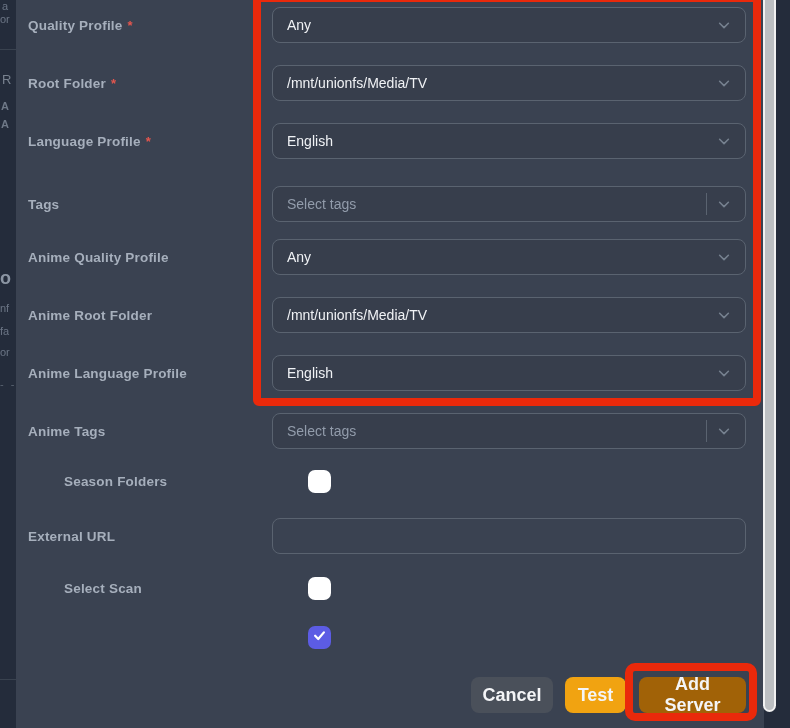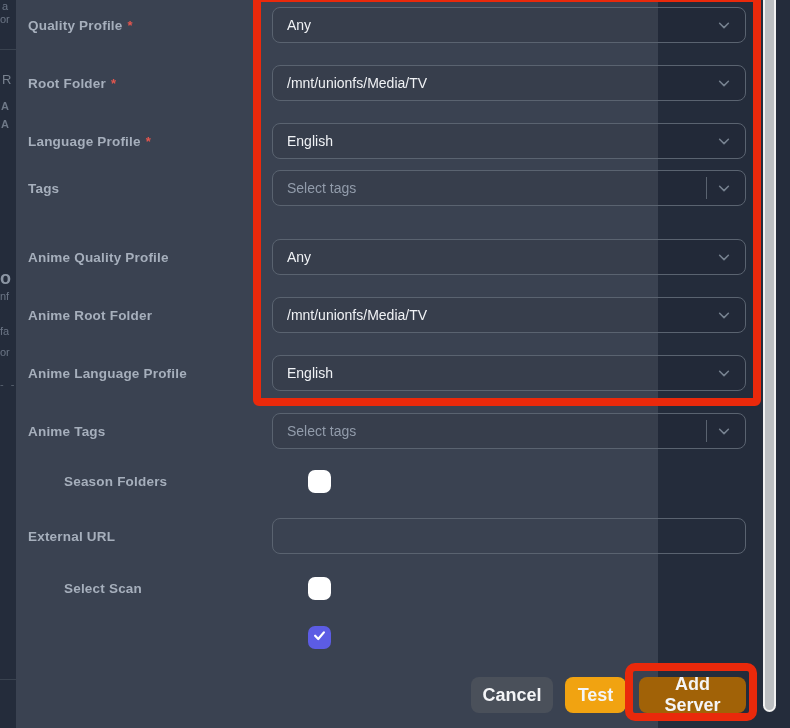--- a/index.html
+++ b/index.html
@@ -8,30 +8,30 @@
 
   
   .backdrop-left{position:absolute;left:0;top:0;width:16px;height:728px;background:#242c3b;}
   .frag{position:absolute;color:#6b7585;font-size:11px;white-space:nowrap;}
   .frag-a{left:2px;top:0px;}
   .frag-or1{left:0px;top:13px;}
   .frag-R{left:2px;top:72px;font-size:13px;color:#78828f;}
   .frag-A1{left:1px;top:100px;font-weight:700;color:#6e7887;}
   .frag-A2{left:1px;top:118px;font-weight:700;color:#6e7887;}
   .frag-o{left:0px;top:268px;font-size:18px;font-weight:700;color:#8b95a3;}
-  .frag-nf{left:0px;top:290px;}
+  .frag-nf{left:0px;top:302px;}
   .frag-fa{left:0px;top:325px;}
   .frag-or2{left:0px;top:346px;}
   .frag-dash{left:0px;top:378px;color:#5a6472;letter-spacing:2px;}
   .strip-line{position:absolute;left:0;width:16px;height:1px;background:#39424f;}
   .strip-line.l1{top:49px;}
   .strip-line.l2{top:679px;}
 
   
-  .modal{position:absolute;left:16px;top:0;width:642px;height:728px;background:#3a4251;}
+  .modal{position:absolute;left:16px;top:0;width:748px;height:728px;background:#3a4251;}
   .row{position:absolute;left:0;width:100%;padding-left:12px;display:flex;align-items:center;height:36px;}
   .row .label{color:#a6afbc;font-size:13.5px;font-weight:700;letter-spacing:.2px;}
   .row .req{color:#e4564e;font-weight:700;margin-left:5px;font-size:13px;}
   .control{position:absolute;left:256px;top:0;width:474px;height:36px;}
   .select,.textinput{width:100%;height:100%;border:1px solid #5a6370;border-radius:8px;
     background:rgba(0,0,0,0.05);display:flex;align-items:center;padding:0 14px;cursor:pointer;}
   .select .val{color:#f0f2f5;font-size:14px;font-weight:500;flex:1;}
   .select .val.placeholder{color:#929cab;font-weight:500;}
   .vdivider{width:1px;height:22px;background:#5a6370;margin-right:10px;}
   .chev{flex:none;display:flex;align-items:center;}
@@ -121,21 +121,21 @@
         <span class="val">English</span>
         <span class="chev">
               <svg width="14" height="14" viewBox="0 0 16 16">
                 <path d="M3 6l5 5 5-5" stroke="#76818f" stroke-width="1.8" fill="none" stroke-linecap="round" stroke-linejoin="round"></path>
               </svg>
             </span>
       </div>
         </div>
     </div>
 
-    <div class="row" style="top:170px">
+    <div class="row" style="top:186px">
       <div class="label"><span>Tags</span></div>
       <div class="control">
           <div class="select">
         <span class="val placeholder">Select tags</span>
         <span class="vdivider"></span>
         <span class="chev">
               <svg width="14" height="14" viewBox="0 0 16 16">
                 <path d="M3 6l5 5 5-5" stroke="#76818f" stroke-width="1.8" fill="none" stroke-linecap="round" stroke-linejoin="round"></path>
               </svg>
             </span>

